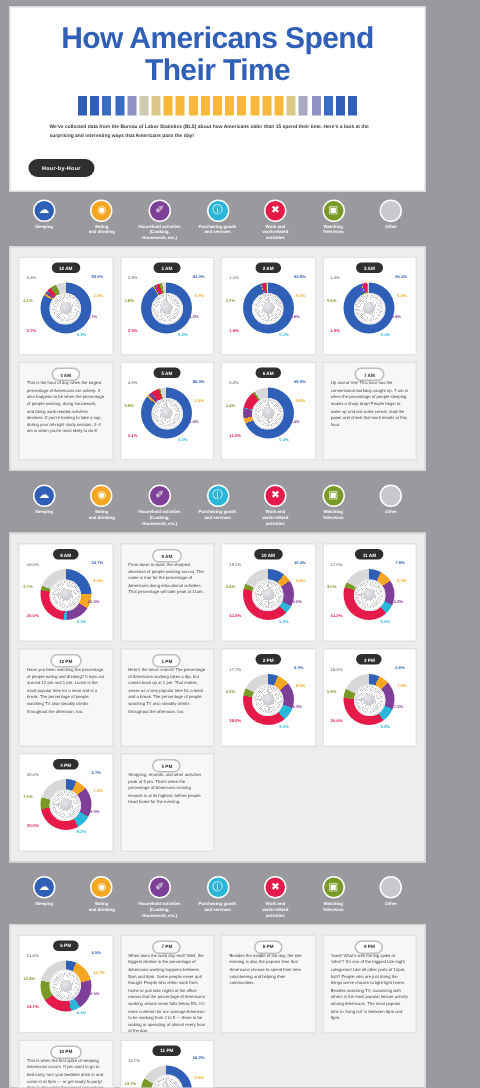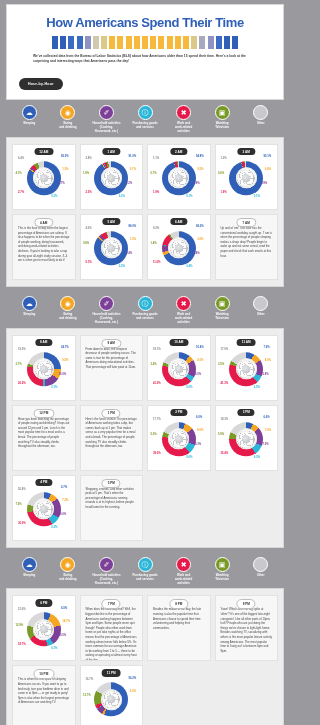--- a/index.html
+++ b/index.html
@@ -8,21 +8,21 @@
     background: #9a9a9e;
     font-family: "Liberation Sans", sans-serif;
     overflow: hidden;
   }
   .page { width: 290px; height: 725px; position: relative; background: #9a9a9e; padding: 4px 6px; }
 
   
   .header { background: #ffffff; border: 1px solid #d8d8d8; padding: 6px 8px 9px; }
   .title {
     text-align: center; color: #2f5fb7; font-weight: bold;
-    font-size: 13px; letter-spacing: -0.4px; line-height: 1.05;
+    font-size: 20px; letter-spacing: -0.4px; line-height: 1.05;
     font-family: "Liberation Sans", sans-serif;
     padding: 5px 0 4px;
   }
   .barstrip { display: flex; justify-content: center; gap: 2.2px; padding: 2px 0 5px; }
   .barstrip i { display: block; width: 6px; height: 13px; }
   .intro {
     font-size: 3.3px; line-height: 1.75; color: #3b3b3b;
     font-weight: bold; text-align: left; padding: 0 14px 0 18px;
   }
   .btn-wrap { padding: 6px 0 0 4px; }

